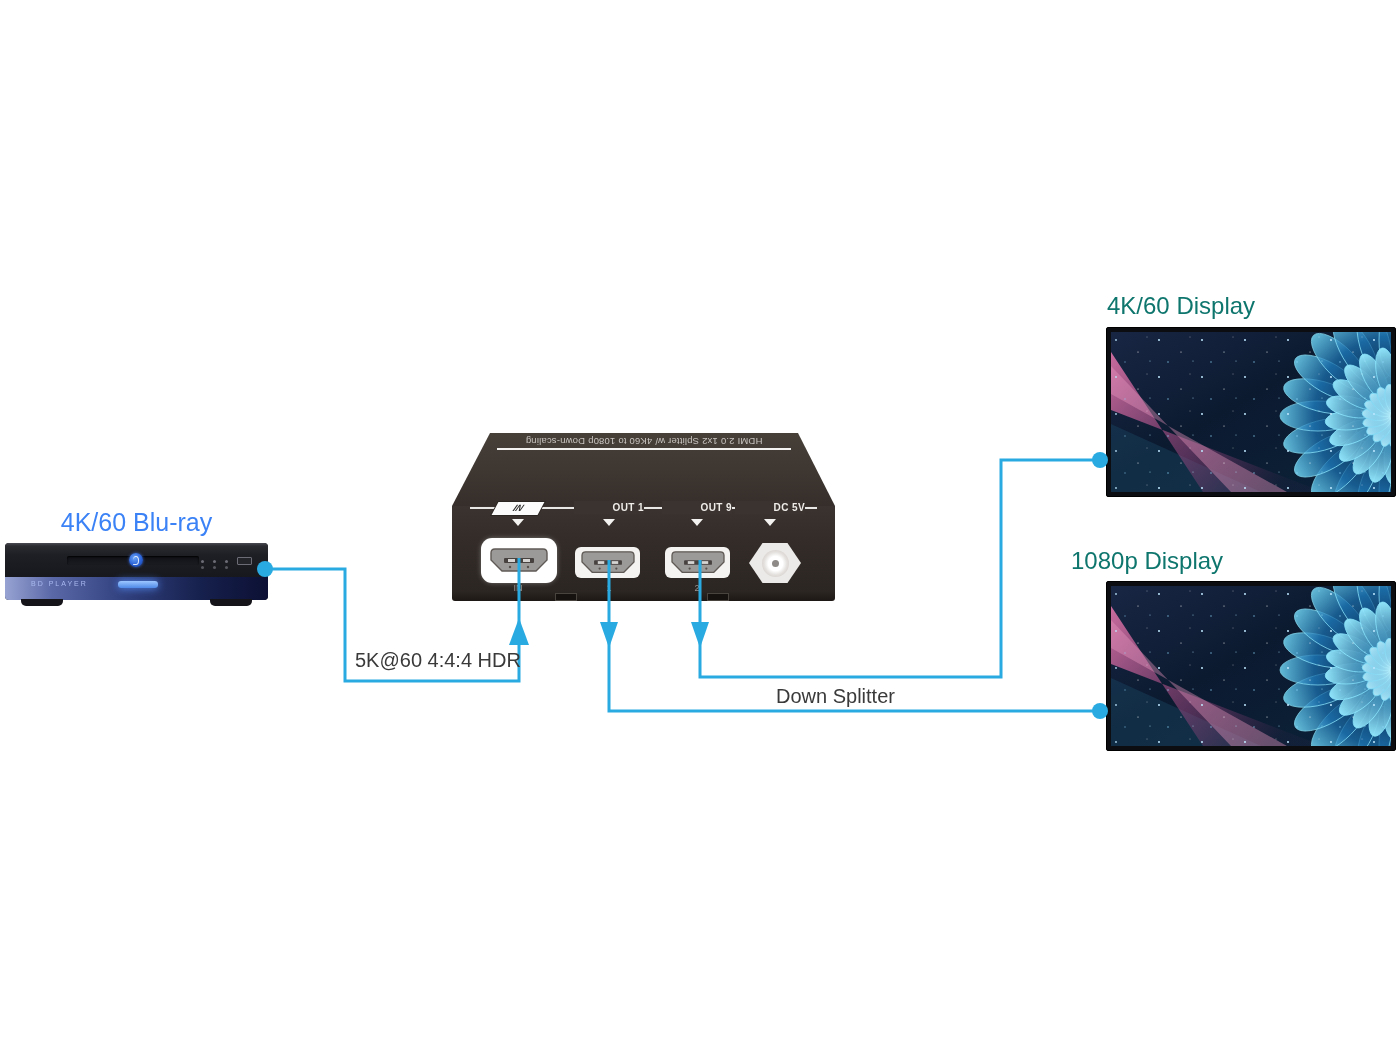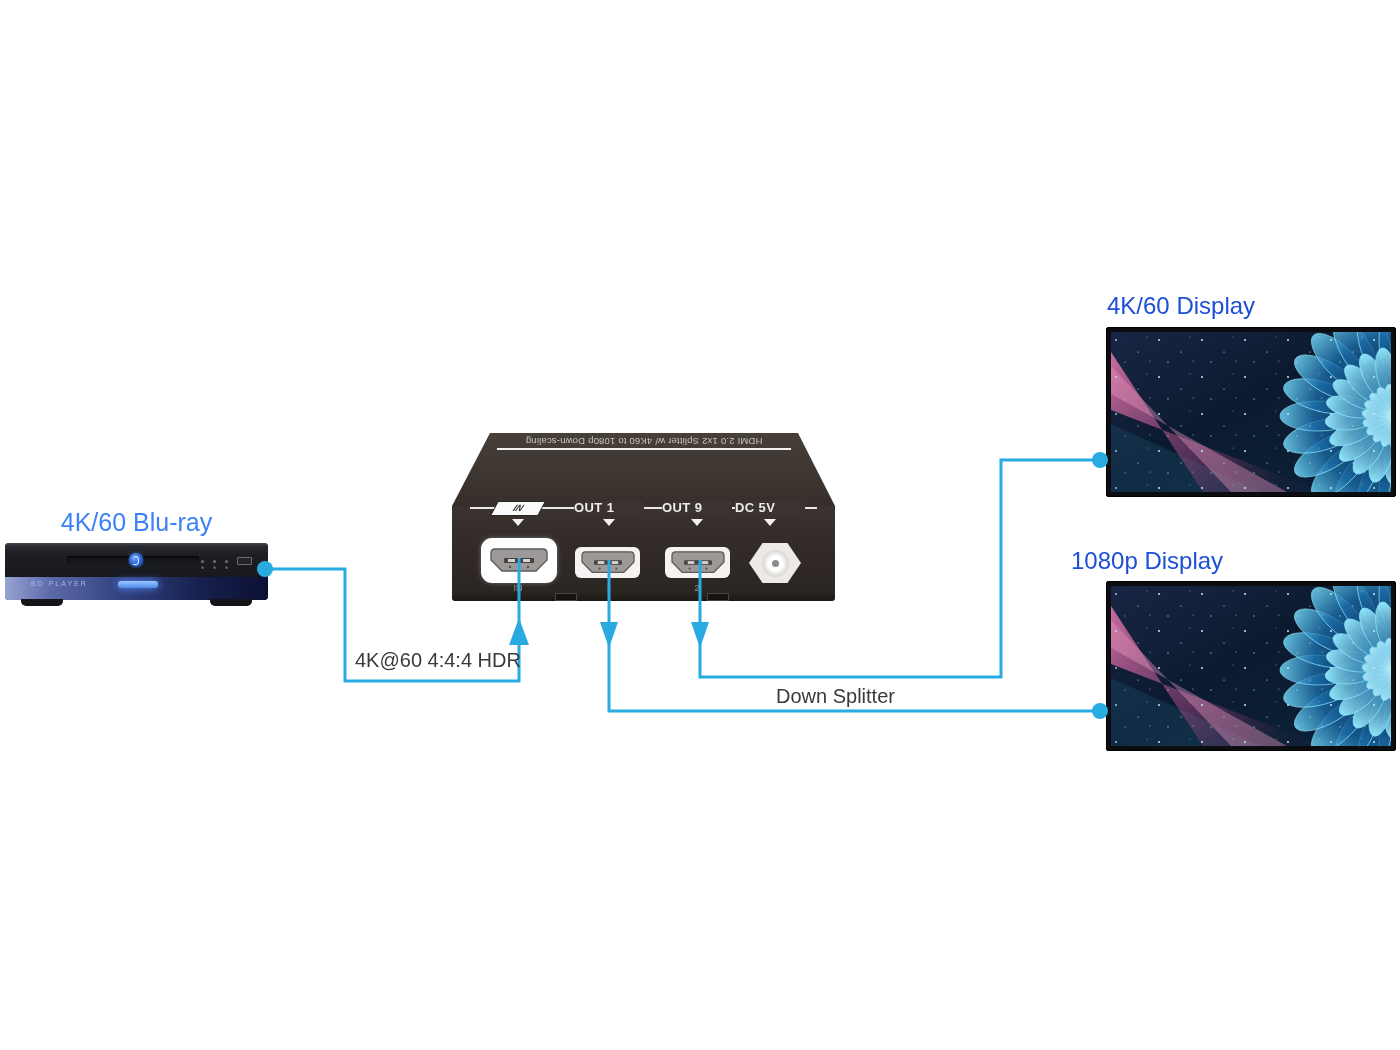--- a/index.html
+++ b/index.html
@@ -38,22 +38,22 @@
   .splitter{left:452px;top:433px;width:383px;height:168px;z-index:2;}
   .sp-top{position:absolute;left:0;top:0;width:383px;height:73px;
           clip-path:polygon(38px 0,346px 0,383px 73px,0 73px);
           background:linear-gradient(180deg,#474039 0,#3d3631 55%,#352e2a 100%);}
   .sp-top-label{position:absolute;left:45px;top:3px;width:294px;text-align:center;
           transform:rotate(180deg);font-size:9.5px;letter-spacing:.2px;color:#c9c4c0;white-space:nowrap;}
   .sp-top-line{position:absolute;left:45px;top:15px;width:294px;height:2px;background:#f4f2f0;}
   .sp-front{position:absolute;left:0;top:73px;width:383px;height:95px;border-radius:0 0 3px 3px;
           background:linear-gradient(180deg,#3a332f 0,#332c28 35%,#2c2623 90%,#1d1815 100%);}
   .face-line{position:absolute;left:18px;top:1px;width:347px;height:2px;background:#e9e7e5;}
-  .pl-label{position:absolute;top:-5px;height:13px;line-height:13px;width:70px;text-align:left;
-          font-size:13px;font-weight:700;letter-spacing:.4px;color:#efece9;background:#3a332f;z-index:2;}
+  .pl-label{position:absolute;top:-5px;height:13px;line-height:13px;width:70px;text-align:right;
+          font-size:10px;font-weight:700;letter-spacing:.4px;color:#efece9;background:#3a332f;z-index:2;}
   .in-box{position:absolute;left:43px;top:-4px;width:46px;height:13px;background:#fbfbfb;
           transform:skewX(-28deg);z-index:2;box-shadow:0 0 0 1px #2c2623;}
   .in-box span{display:block;text-align:center;font-size:9px;font-weight:700;font-style:italic;
           color:#2a2a2a;line-height:13px;}
   .pl-arrow{position:absolute;top:13px;width:0;height:0;border-left:6px solid transparent;
           border-right:6px solid transparent;border-top:7px solid #f4f2f0;z-index:2;}
   .port-plate{position:absolute;background:#f4f3f1;display:flex;align-items:center;justify-content:center;}
   .plate-in{left:31px;top:34px;width:72px;height:41px;border-radius:9px;background:#ffffff;
           box-shadow:0 0 0 2px #fff,0 0 6px rgba(255,255,255,.65);}
   .plate-out1{left:123px;top:41px;width:65px;height:31px;border-radius:6px;}
@@ -65,21 +65,21 @@
           background:radial-gradient(circle,#ffffff 0 38%,#e3e0dd 60%,#c2beba 100%);
           display:flex;align-items:center;justify-content:center;}
   .dc-pin{width:7px;height:7px;border-radius:50%;background:#8d8a87;}
   .sub-label{position:absolute;top:77px;width:70px;text-align:center;font-size:9px;color:#9a948f;z-index:1;}
   .slot{position:absolute;top:87px;width:20px;height:6px;background:#16120f;border:1px solid #4a443f;}
 
   
   .display{position:absolute;width:290px;height:170px;background:#0c0d10;border:1px solid #000;
            border-radius:2px;padding:4px;box-sizing:border-box;z-index:2;}
   .display .screen{display:block;width:100%;height:100%;}
-  .disp-title{font-size:24px;color:#1d4ed8;white-space:nowrap;}
+  .disp-title{font-size:24px;color:#0f766e;white-space:nowrap;}
 
   
   .wires{position:absolute;left:0;top:0;z-index:5;pointer-events:none;}
 </style>
 </head>
 <body>
 
 <svg width="0" height="0" style="position:absolute" aria-hidden="true">
   <defs>
     <linearGradient id="bgG" x1="0" y1="0" x2="1" y2="1">
@@ -276,16 +276,16 @@
     <g fill="#29abe2" stroke="none">
       <polygon points="519,618 509,645 529,645"></polygon>
       <polygon points="609,648 600,622 618,622"></polygon>
       <polygon points="700,648 691,622 709,622"></polygon>
       <circle cx="265" cy="569" r="8"></circle>
       <circle cx="1100" cy="460" r="8"></circle>
       <circle cx="1100" cy="711" r="8"></circle>
     </g>
   </svg>
 
-  <div class="abs wire-label" style="left:355px;top:649px;">4K@60 4:4:4 HDR</div>
+  <div class="abs wire-label" style="left:355px;top:649px;">5K@60 4:4:4 HDR</div>
   <div class="abs wire-label" style="left:776px;top:685px;">Down Splitter</div>
 
 </div>
 
 </body></html>

